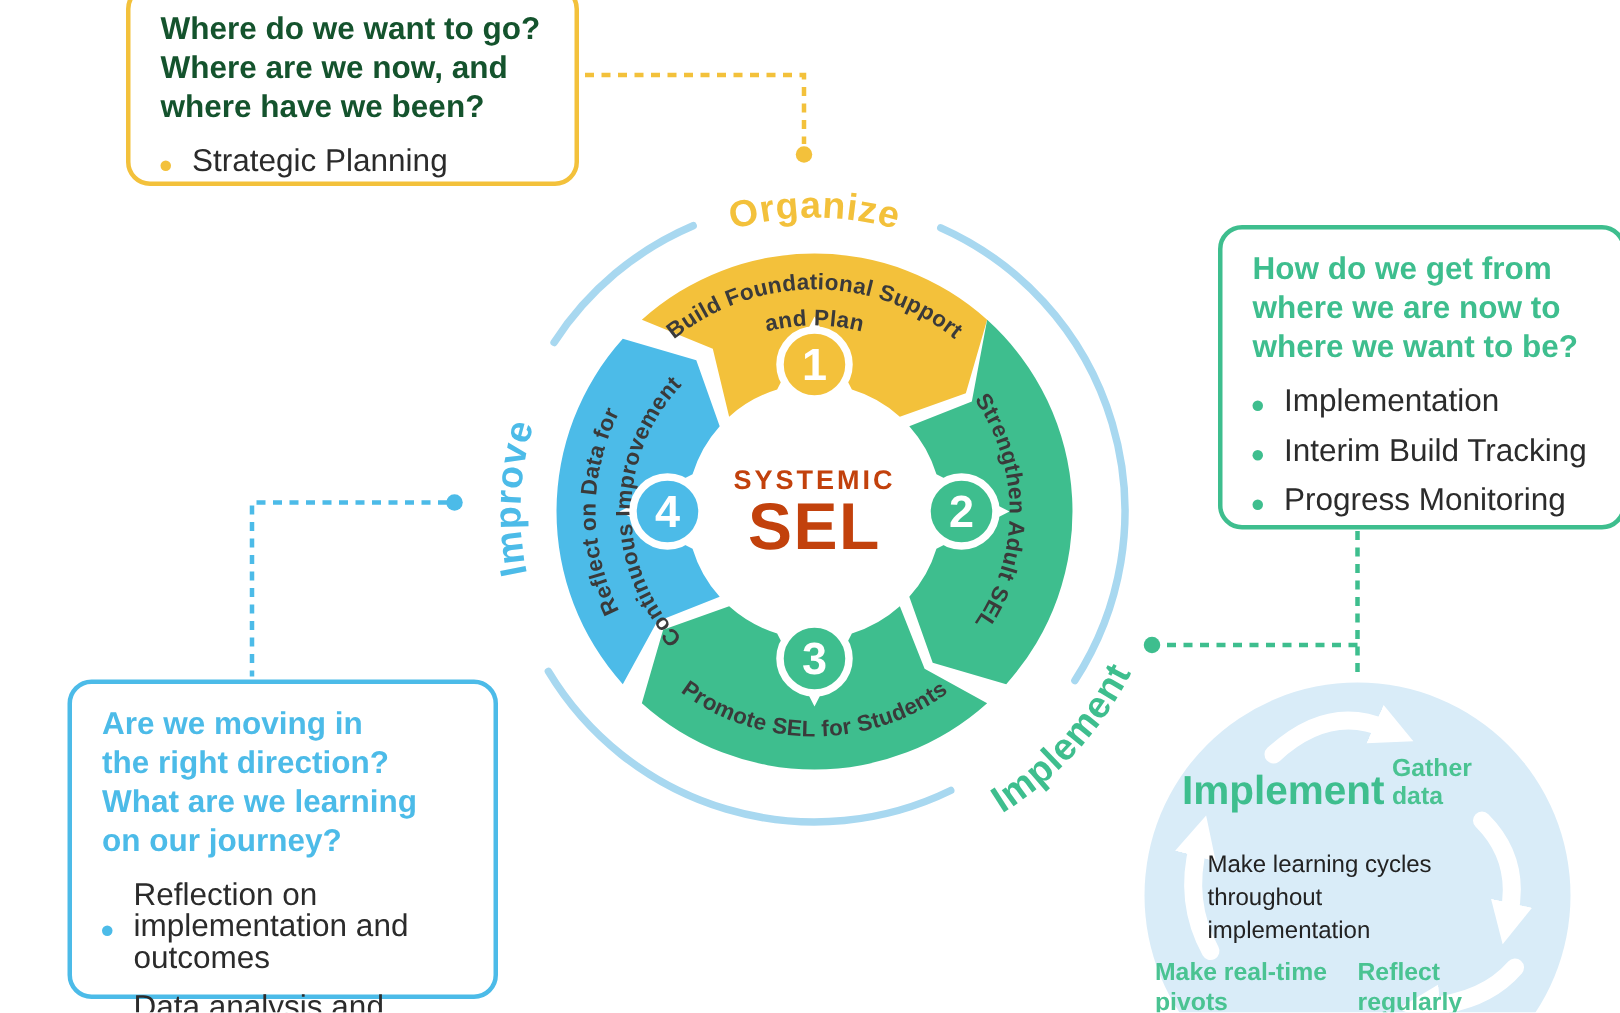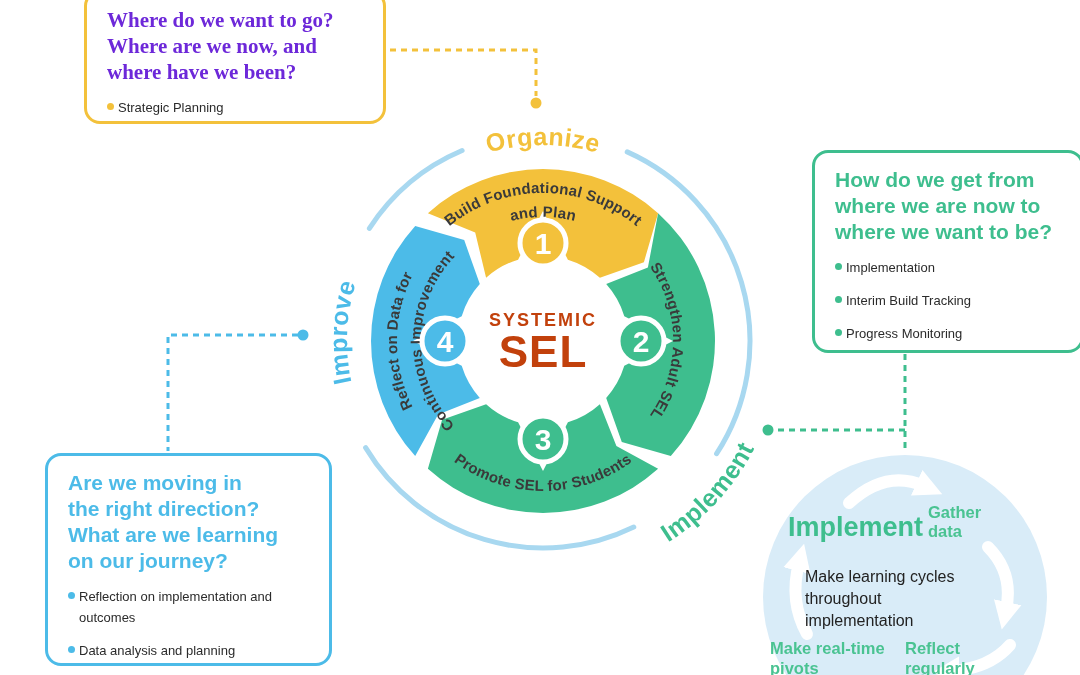--- a/index.html
+++ b/index.html
@@ -3,25 +3,25 @@
 <meta charset="utf-8">
 <style>
   html,body{margin:0;padding:0;background:#fff;}
   .stage{position:relative;width:1080px;height:675px;background:#ffffff;overflow:hidden;
          font-family:"Liberation Sans",sans-serif;}
   svg{position:absolute;left:0;top:0;}
 
   
   .callout{position:absolute;background:#fff;border-radius:16px;box-sizing:border-box;padding:14px 20px;}
   .callout .ct{font-weight:bold;font-size:21px;line-height:26px;white-space:pre-line;margin-bottom:6px;}
-  .bullet{display:flex;align-items:flex-start;gap:4px;font-size:13px;line-height:21px;color:#2b2b2b;margin-top:12px;}
+  .bullet{display:flex;align-items:center;gap:14px;font-size:21px;line-height:21px;color:#2b2b2b;margin-top:12px;}
   .bullet .dot{width:7px;height:7px;border-radius:50%;flex:0 0 7px;margin-top:6px;}
 
   .co-yellow{left:84px;top:-10px;width:302px;height:134px;border:3px solid #F3C13B;}
-  .co-yellow .ct{color:#6d28d9;font-family:Liberation Serif, serif;}
+  .co-yellow .ct{color:#14532d;}
   .co-yellow .dot{background:#F3C13B;}
 
   .co-green{left:812px;top:150px;width:272px;height:203px;border:3px solid #3EBE8E;}
   .co-green .ct{color:#3EBE8E;}
   .co-green .dot{background:#3EBE8E;}
 
   .co-blue{left:45px;top:453px;width:287px;height:213px;border:3px solid #4CBBE8;}
   .co-blue .ct{color:#4CBBE8;}
   .co-blue .dot{background:#4CBBE8;}
 

